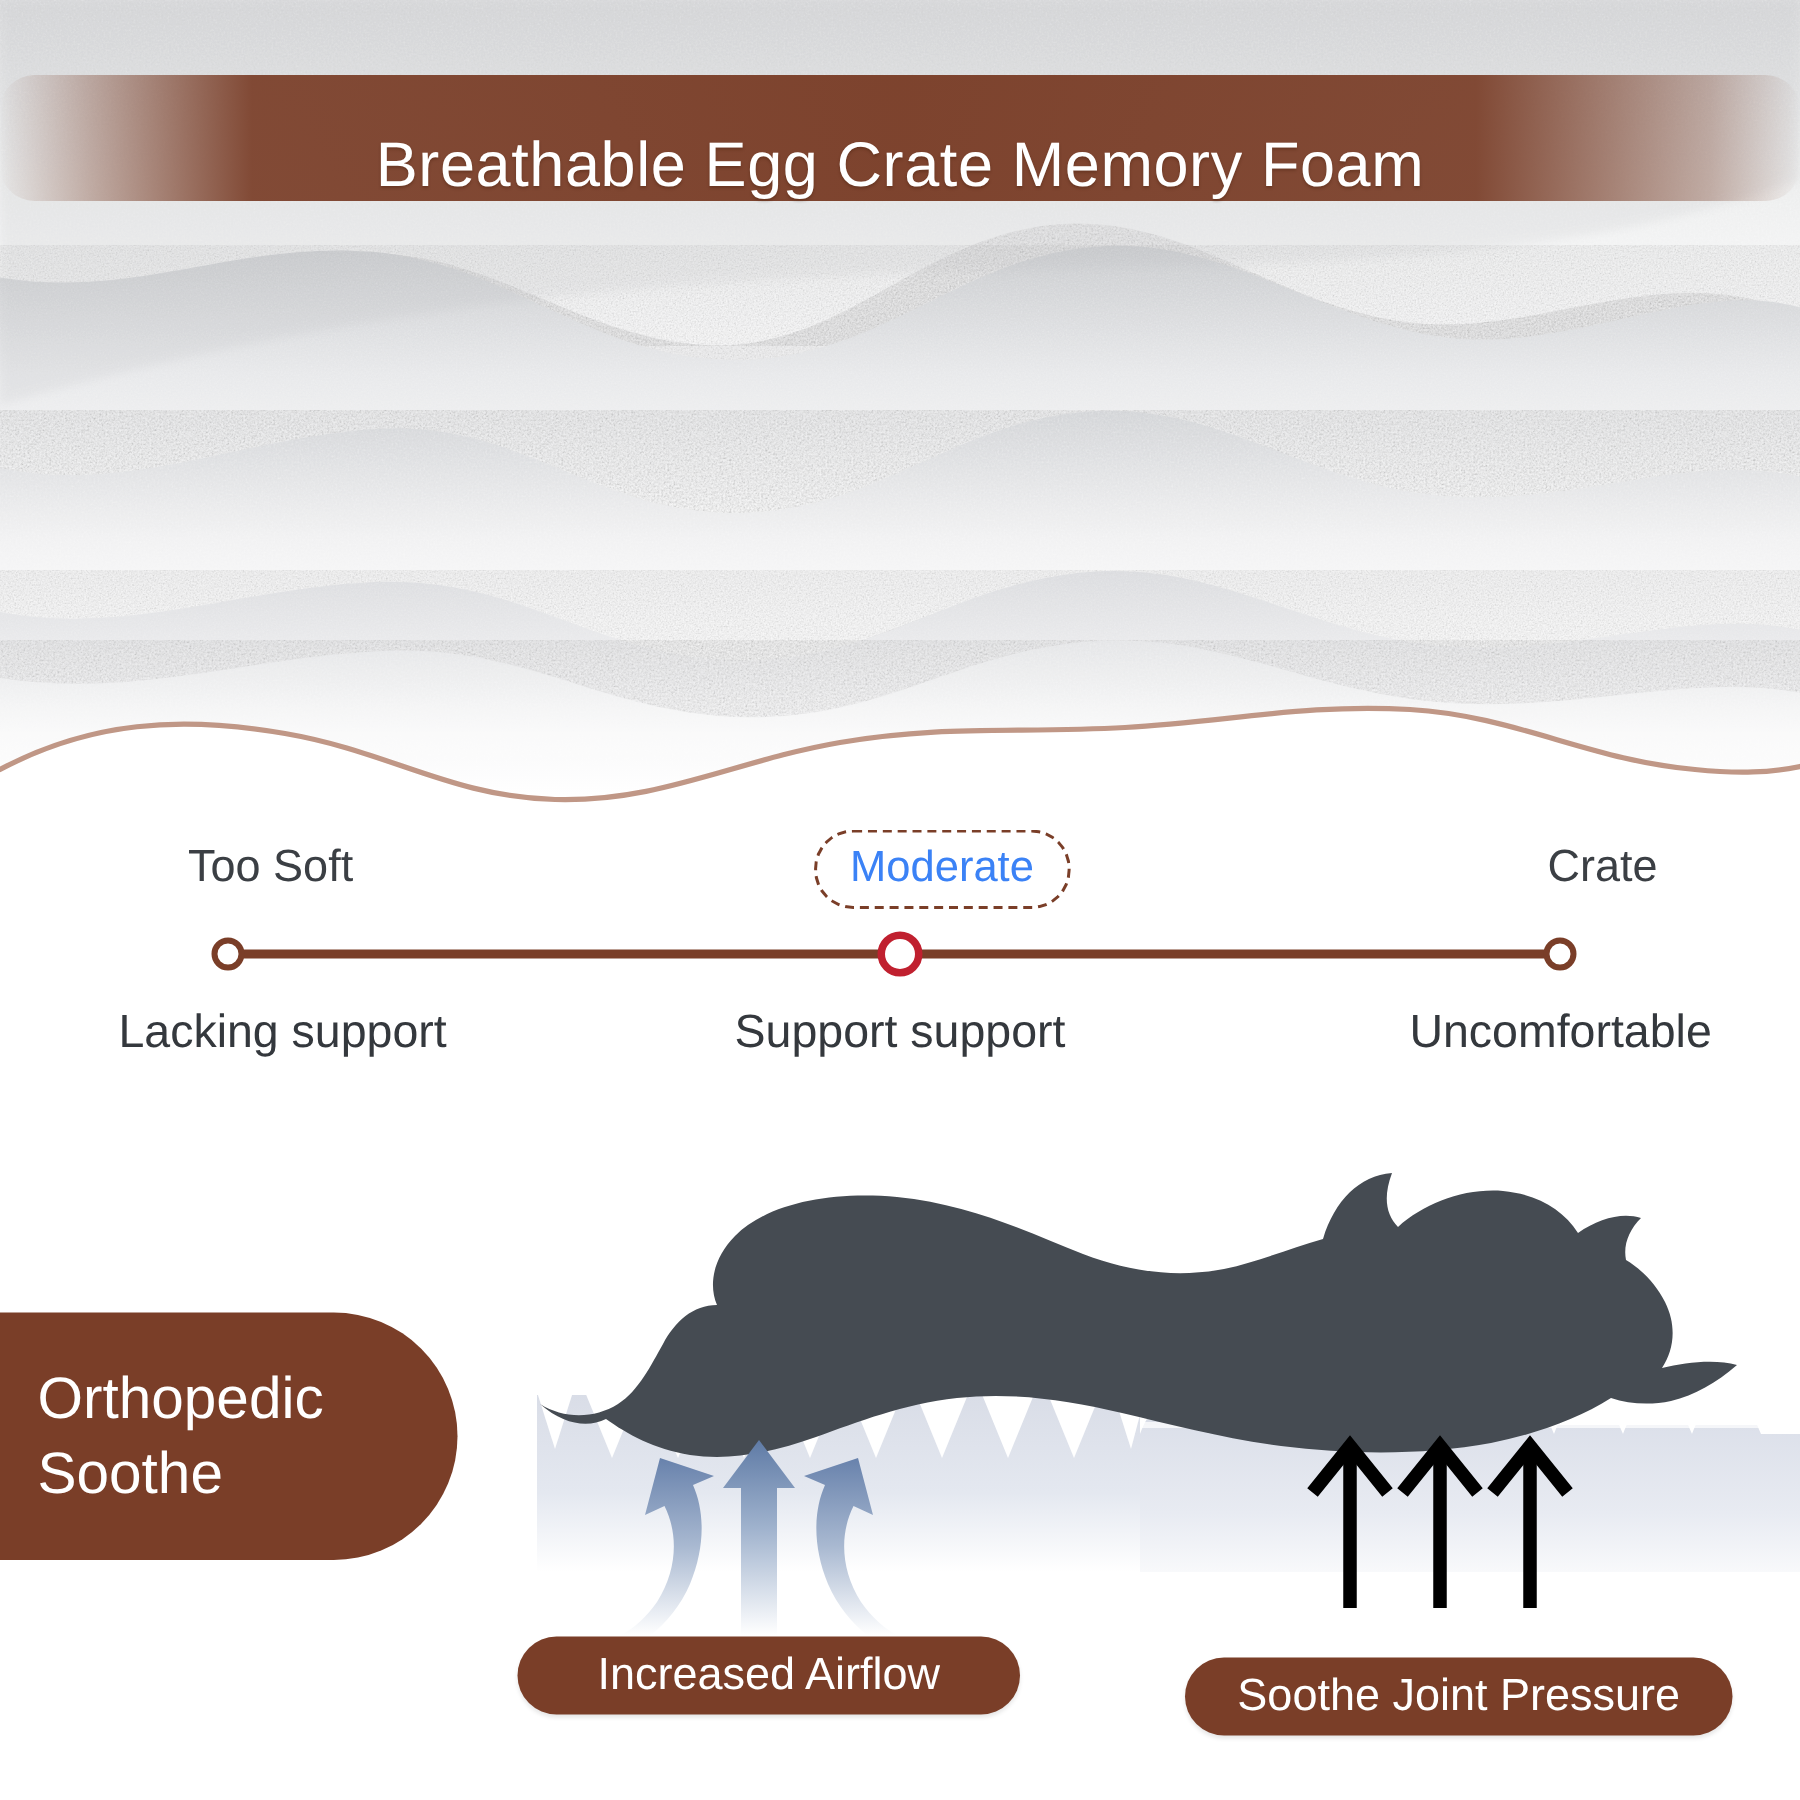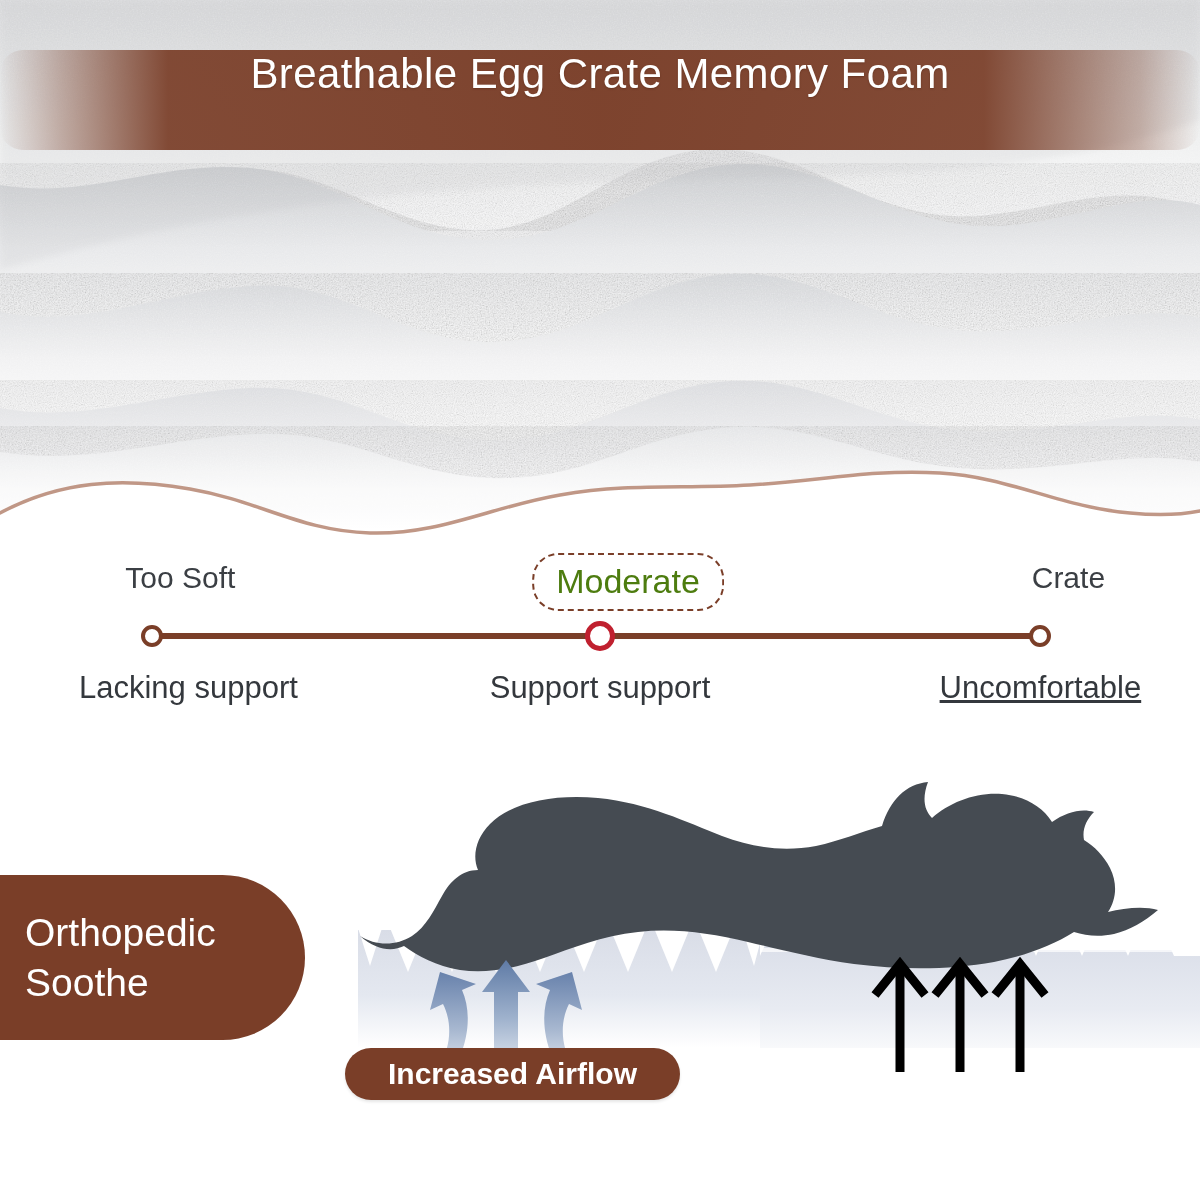--- a/index.html
+++ b/index.html
@@ -31,23 +31,23 @@
   .foam-photo svg {
     display: block;
   }
 
   
   .title-banner {
     position: absolute;
     left: 0;
     top: 50px;
     width: 1200px;
-    height: 100px;
+    height: 84px;
     display: flex;
-    align-items: flex-start;
+    align-items: flex-end;
     justify-content: center;
     background: linear-gradient(to right,
        rgba(122,62,40,0) 0%,
        rgba(122,62,40,0.35) 5%,
        rgba(122,62,40,0.93) 14%,
        rgba(122,62,40,0.97) 50%,
        rgba(122,62,40,0.93) 82%,
        rgba(122,62,40,0.35) 95%,
        rgba(122,62,40,0) 100%);
     border-radius: 23px;
@@ -95,22 +95,22 @@
     font-size: 30px;
     line-height: 46px;
   }
   .firm-lbl.sub {
     font-size: 31px;
     color: #34383d;
   }
   .firm-lbl.badge {
     border: 2px dashed #7a3e28;
     border-radius: 26px;
-    color: #4d7c0f;
-    font-size: 34px;
+    color: #3b82f6;
+    font-size: 29px;
     line-height: 1;
     padding: 9px 22px 11px 22px;
     top: -2px;
   }
 
   .scale-track {
     position: absolute;
     top: 88px;
     left: 152px;
     width: 888px;
@@ -180,23 +180,22 @@
     display: flex;
     align-items: center;
     justify-content: center;
     font-size: 30px;
     white-space: nowrap;
     height: 52px;
     box-shadow: 0 2px 3px rgba(0,0,0,0.10);
   }
   #pill-airflow {
     left: 345px;
-    top: 1048px;
+    top: 1091px;
     width: 335px;
-    font-weight: bold;
   }
   #pill-joint {
     left: 790px;
     top: 1105px;
     width: 365px;
   }
 </style>
 </head>
 <body>
 
@@ -353,21 +352,21 @@
     </div>
 
     <div class="scale-track"></div>
     <div class="scale-dot end" style="left:152px;"></div>
     <div class="scale-dot active" style="left:600px;"></div>
     <div class="scale-dot end" style="left:1040px;"></div>
 
     <div class="firm-bot-row">
       <span class="firm-lbl sub" style="left:12.7%;margin-left:36px;">Lacking support</span>
       <span class="firm-lbl sub" style="left:50%;">Support support</span>
-      <span class="firm-lbl sub" style="left:86.7%;text-decoration:underline;">Uncomfortable</span>
+      <span class="firm-lbl sub" style="left:86.7%;">Uncomfortable</span>
     </div>
   </div>
 
   <div class="ortho-badge">
     <span>Orthopedic</span>
     <span>Soothe</span>
   </div>
 
   <div class="illustration">
     <svg width="870" height="330" viewBox="0 0 870 330" xmlns="http://www.w3.org/2000/svg">
@@ -510,14 +509,17 @@
           <polyline points="665,235 690,204 715,235" stroke-linejoin="miter"></polyline>
         </g>
       </g>
     </svg>
   </div>
 
   <div class="pill" id="pill-airflow">
     <span>Increased Airflow</span>
   </div>
 
+  <div class="pill" id="pill-joint">
+    <span>Soothe Joint Pressure</span>
+  </div>
 
 </div>
 
 </body></html>

